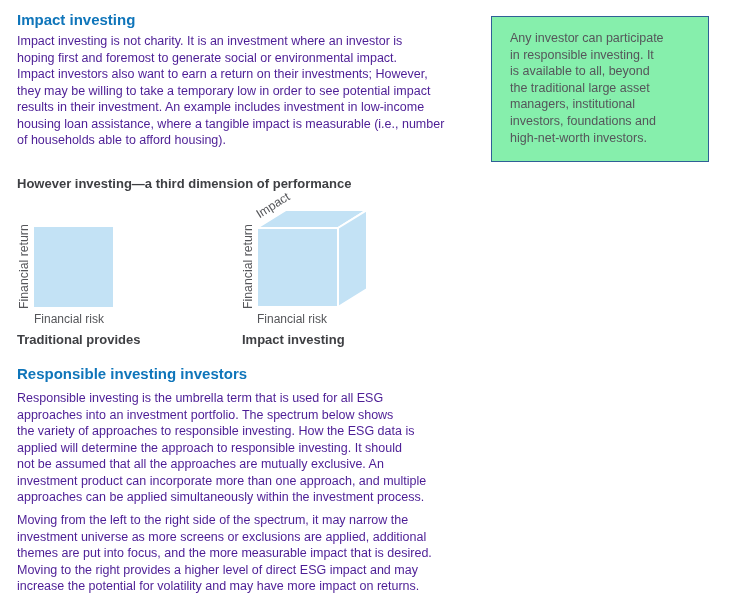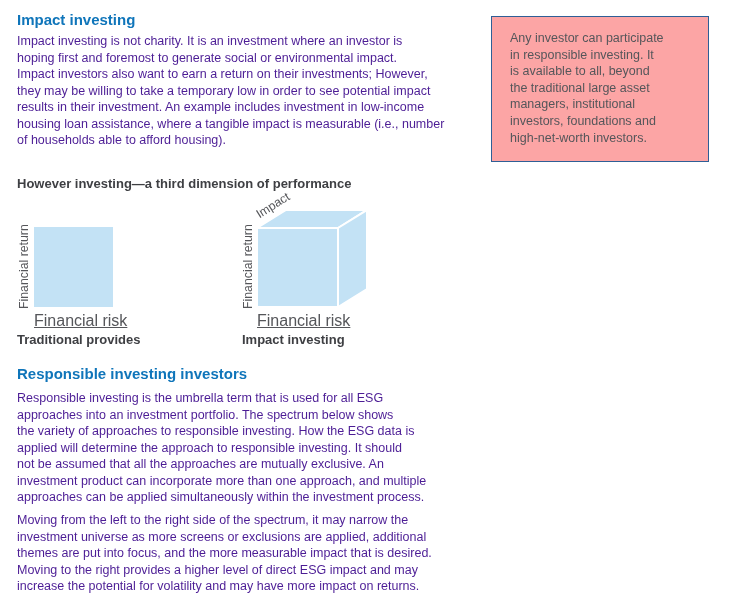--- a/index.html
+++ b/index.html
@@ -32,44 +32,43 @@
     color: #3e3f43;
     white-space: nowrap;
   }
   .note-box {
     left: 491px;
     top: 16px;
     width: 218px;
     height: 146px;
     border: 1.5px solid #2f5f96;
     box-sizing: border-box;
-    background: #fca5a5;
+    background: #86efac;
   }
   .note-text {
     padding: 13px 10px 0 18px;
     font-size: 12.5px;
     line-height: 16.6px;
     color: #55565a;
     white-space: pre-line;
   }
   .vlabel {
     position: absolute;
     font-size: 12.3px;
     color: #55565a;
     white-space: nowrap;
     transform: rotate(-90deg);
     transform-origin: 0 0;
   }
   .xlabel {
     position: absolute;
-    font-size: 16px;
+    font-size: 12px;
     color: #55565a;
-    text-align: right;
+    text-align: left;
     white-space: nowrap;
-    text-decoration: underline;
   }
   .fig-caption {
     position: absolute;
     font-size: 13px;
     font-weight: bold;
     color: #3e3f43;
     white-space: nowrap;
   }
   .impact-label {
     position: absolute;

